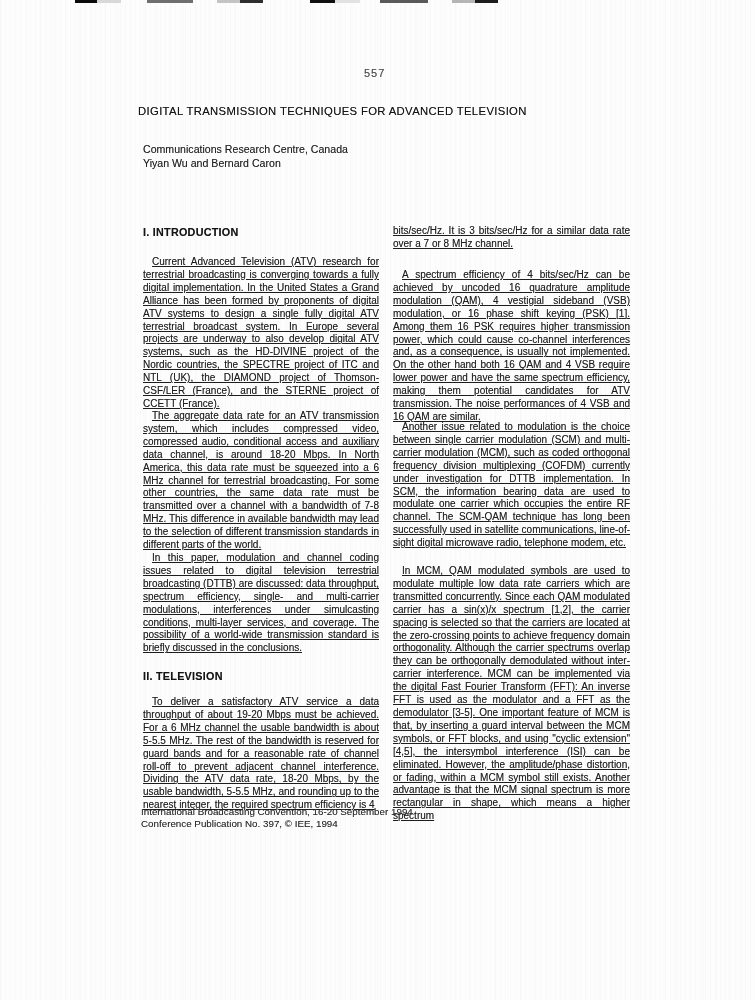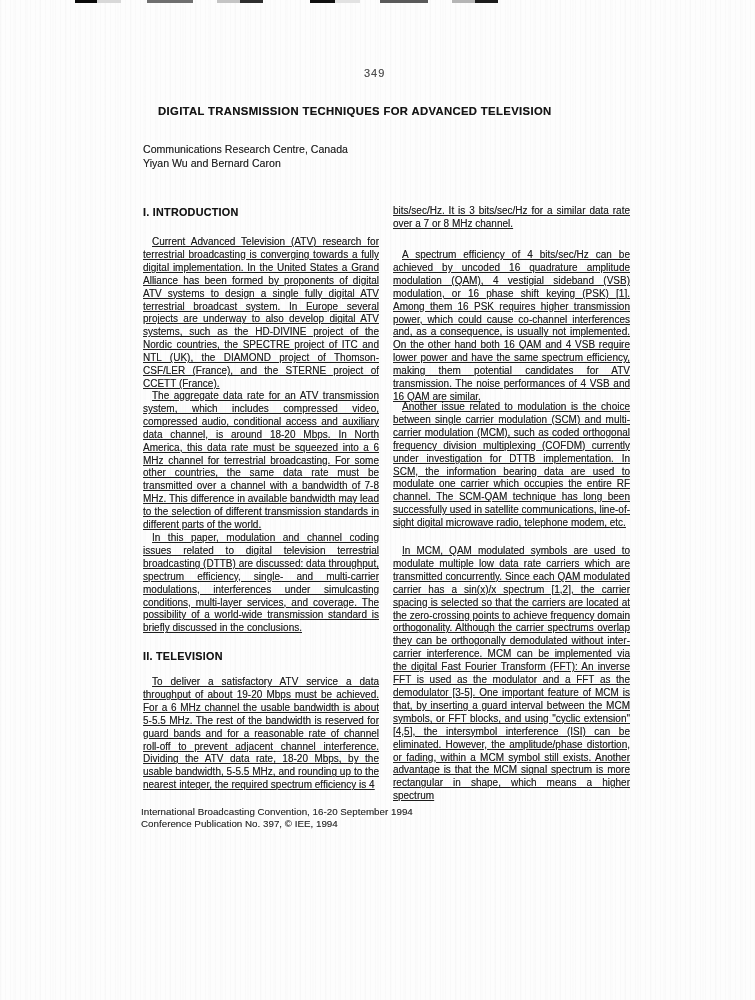--- a/index.html
+++ b/index.html
@@ -36,25 +36,25 @@
     position: absolute;
     left: 364px;
     top: 67px;
     font-size: 11px;
     letter-spacing: 1px;
     color: #4d4d4d;
     text-shadow: 0 0 0.5px rgba(80,80,80,0.5);
   }
   .paper-title {
     position: absolute;
-    left: 158px;
+    left: 138px;
     top: 105px;
     width: 520px;
     font-size: 11.3px;
-    font-weight: bold;
+    font-weight: normal;
     letter-spacing: 0.35px;
     color: #151515;
     text-shadow: 0 0 0.5px rgba(40,40,40,0.6);
   }
   .authors-block {
     position: absolute;
     left: 143px;
     top: 143px;
     width: 320px;
     font-size: 10.6px;
@@ -62,20 +62,21 @@
     color: #222;
     text-shadow: 0 0 0.5px rgba(60,60,60,0.5);
   }
   .col-block {
     position: absolute;
     font-size: 10px;
     line-height: 12.9px;
     text-align: justify;
     color: #1d1d1d;
     text-shadow: 0 0 0.5px rgba(60,60,60,0.55);
+    margin-top: 20px;
   }
   .left-col  { left: 143px; width: 236px; }
   .right-col { left: 393px; width: 237px; }
   .para { text-indent: 9px; text-decoration: underline; }
   .para.no-indent { text-indent: 0; }
   .section-heading {
     font-size: 10.8px;
     font-weight: bold;
     letter-spacing: 0.25px;
     text-align: left;
@@ -101,21 +102,21 @@
   <div class="scan-mark" style="left:97px;  width:24px; background:#d8d8d8;"></div>
   <div class="scan-mark" style="left:147px; width:46px; background:#6f6f6f;"></div>
   <div class="scan-mark" style="left:217px; width:23px; background:#c4c4c4;"></div>
   <div class="scan-mark" style="left:240px; width:23px; background:#2e2e2e;"></div>
   <div class="scan-mark" style="left:310px; width:25px; background:#101010;"></div>
   <div class="scan-mark" style="left:335px; width:25px; background:#e2e2e2;"></div>
   <div class="scan-mark" style="left:380px; width:48px; background:#5a5a5a;"></div>
   <div class="scan-mark" style="left:452px; width:23px; background:#b5b5b5;"></div>
   <div class="scan-mark" style="left:475px; width:23px; background:#1c1c1c;"></div>
 
-  <div class="page-number">349</div>
+  <div class="page-number">557</div>
 
   <div class="paper-title">DIGITAL TRANSMISSION TECHNIQUES FOR ADVANCED TELEVISION</div>
 
   <div class="authors-block">
     <div>Communications Research Centre, Canada</div>
     <div>Yiyan Wu and Bernard Caron</div>
   </div>
 
   <div class="col-block left-col section-heading" style="top:206px;">I.  INTRODUCTION</div>
 

